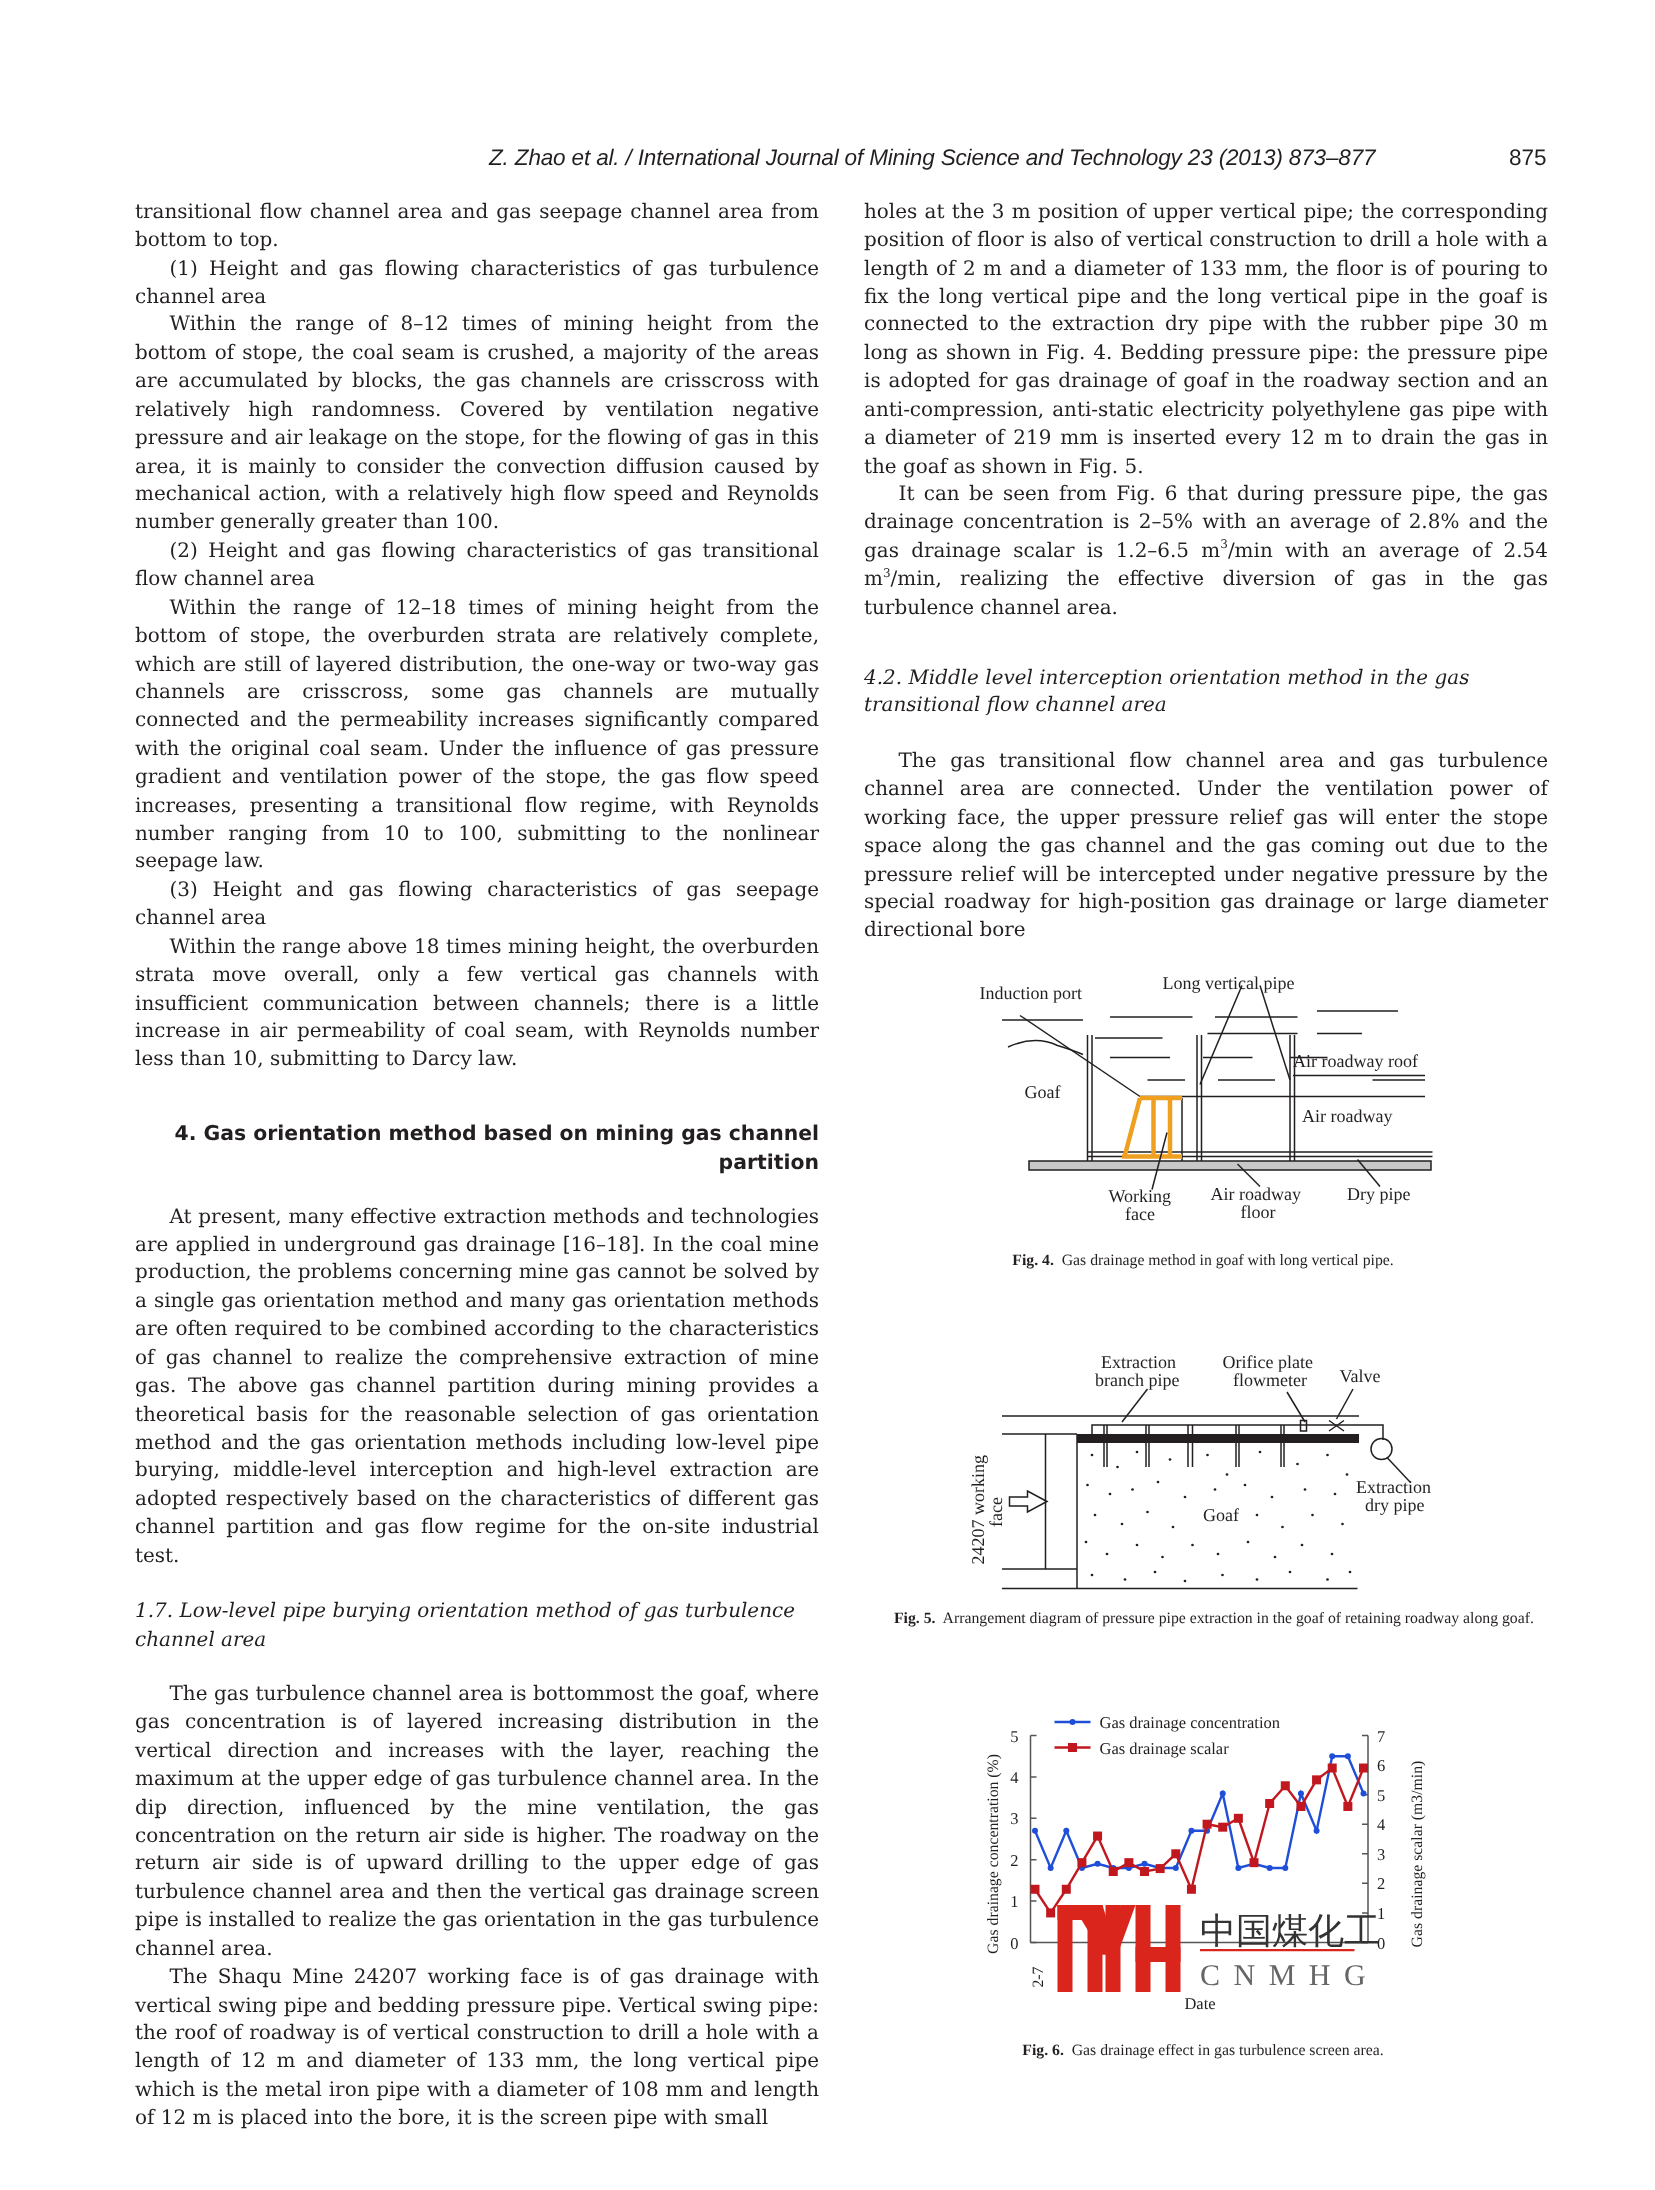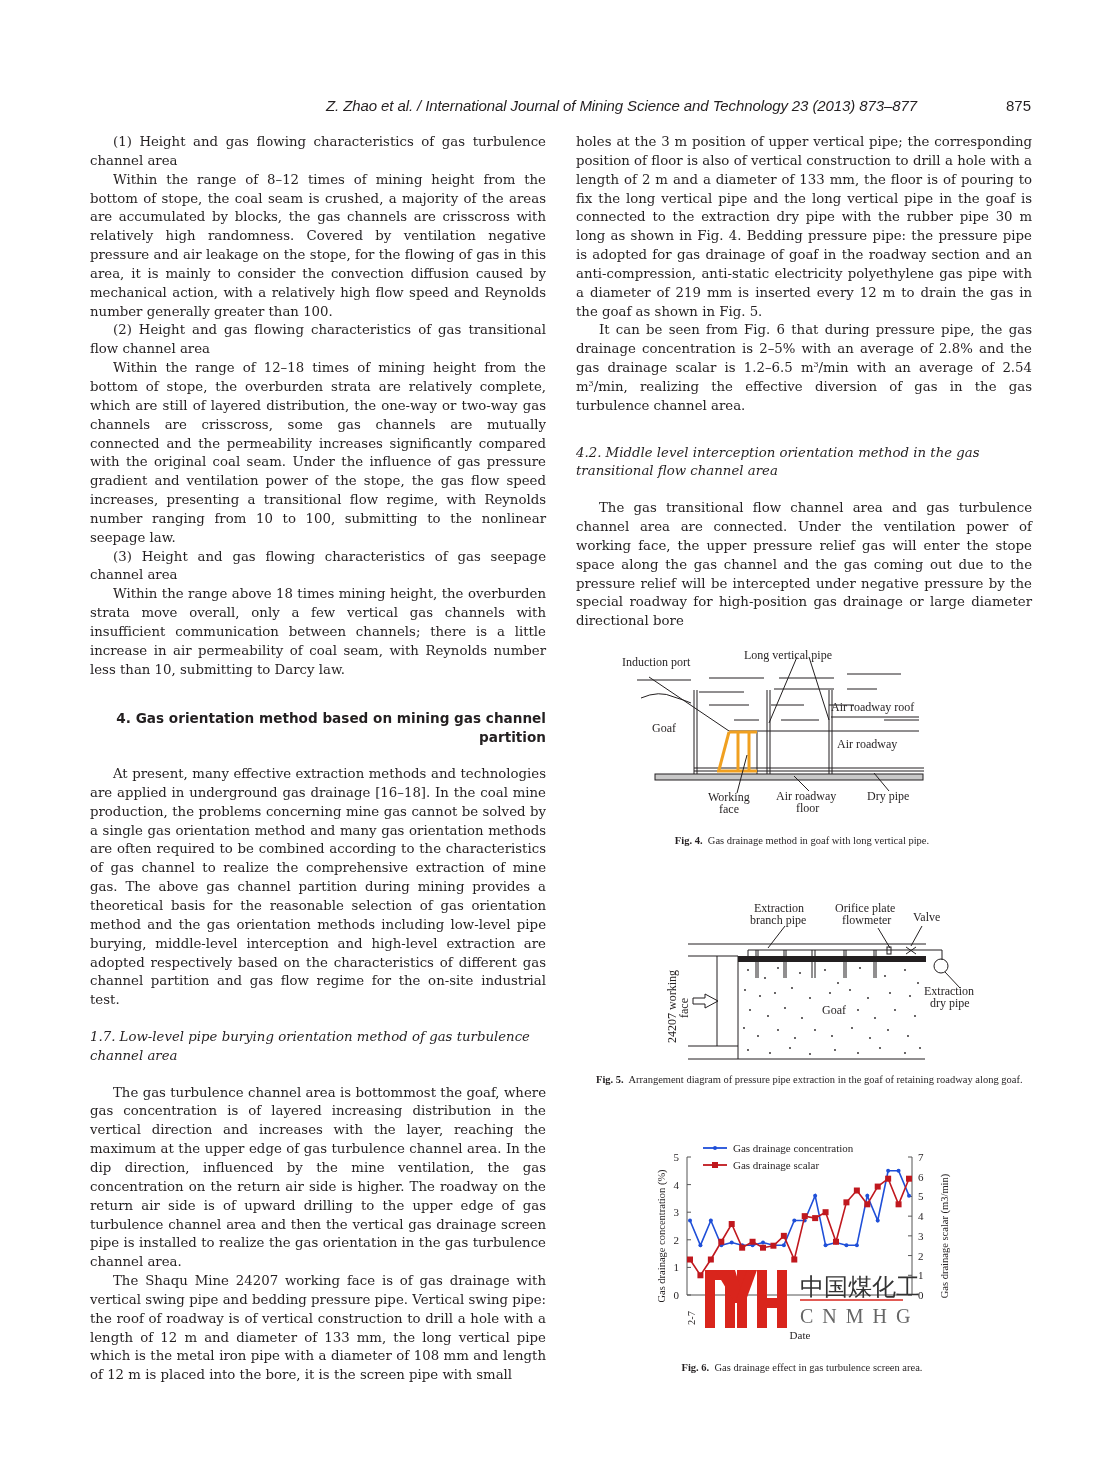--- a/index.html
+++ b/index.html
@@ -22,20 +22,21 @@
 </style>
 </head>
 <body>
 
 <div class="running-head">
   <span class="title">Z. Zhao et al. / International Journal of Mining Science and Technology 23 (2013) 873–877</span>
   <span class="pnum">875</span>
 </div>
 
 <div class="col col-left">
+  <p>transitional flow channel area and gas seepage channel area from bottom to top.</p>
   <p class="indent">(1) Height and gas flowing characteristics of gas turbulence channel area</p>
   <p class="indent">Within the range of 8–12 times of mining height from the bottom of stope, the coal seam is crushed, a majority of the areas are accumulated by blocks, the gas channels are crisscross with relatively high randomness. Covered by ventilation negative pressure and air leakage on the stope, for the flowing of gas in this area, it is mainly to consider the convection diffusion caused by mechanical action, with a relatively high flow speed and Reynolds number generally greater than 100.</p>
   <p class="indent">(2) Height and gas flowing characteristics of gas transitional flow channel area</p>
   <p class="indent">Within the range of 12–18 times of mining height from the bottom of stope, the overburden strata are relatively complete, which are still of layered distribution, the one-way or two-way gas channels are crisscross, some gas channels are mutually connected and the permeability increases significantly compared with the original coal seam. Under the influence of gas pressure gradient and ventilation power of the stope, the gas flow speed increases, presenting a transitional flow regime, with Reynolds number ranging from 10 to 100, submitting to the nonlinear seepage law.</p>
   <p class="indent">(3) Height and gas flowing characteristics of gas seepage channel area</p>
   <p class="indent">Within the range above 18 times mining height, the overburden strata move overall, only a few vertical gas channels with insufficient communication between channels; there is a little increase in air permeability of coal seam, with Reynolds number less than 10, submitting to Darcy law.</p>
   <p class="sec-head">4. Gas orientation method based on mining gas channel partition</p>
   <div class="gap"></div>
   <p class="indent">At present, many effective extraction methods and technologies are applied in underground gas drainage [16–18]. In the coal mine production, the problems concerning mine gas cannot be solved by a single gas orientation method and many gas orientation methods are often required to be combined according to the characteristics of gas channel to realize the comprehensive extraction of mine gas. The above gas channel partition during mining provides a theoretical basis for the reasonable selection of gas orientation method and the gas orientation methods including low-level pipe burying, middle-level interception and high-level extraction are adopted respectively based on the characteristics of different gas channel partition and gas flow regime for the on-site industrial test.</p>
   <div class="gap"></div>
@@ -47,21 +48,21 @@
 
 <div class="col col-right">
   <p>holes at the 3 m position of upper vertical pipe; the corresponding position of floor is also of vertical construction to drill a hole with a length of 2 m and a diameter of 133 mm, the floor is of pouring to fix the long vertical pipe and the long vertical pipe in the goaf is connected to the extraction dry pipe with the rubber pipe 30 m long as shown in Fig. 4. Bedding pressure pipe: the pressure pipe is adopted for gas drainage of goaf in the roadway section and an anti-compression, anti-static electricity polyethylene gas pipe with a diameter of 219 mm is inserted every 12 m to drain the gas in the goaf as shown in Fig. 5.</p>
   <p class="indent"><span>It can be seen from Fig. 6 that during pressure pipe, the gas drainage concentration is 2–5% with an average of 2.8% and the gas drainage scalar is 1.2–6.5 m</span><sup style="font-size:8px;line-height:0">3</sup><span>/min with an average of 2.54 m</span><sup style="font-size:8px;line-height:0">3</sup><span>/min, realizing the effective diversion of gas in the gas turbulence channel area.</span></p>
   <div class="gap" style="height:28px"></div>
   <p class="subsec-head">4.2. Middle level interception orientation method in the gas transitional flow channel area</p>
   <div class="gap"></div>
   <p class="indent">The gas transitional flow channel area and gas turbulence channel area are connected. Under the ventilation power of working face, the upper pressure relief gas will enter the stope space along the gas channel and the gas coming out due to the pressure relief will be intercepted under negative pressure by the special roadway for high-position gas drainage or large diameter directional bore</p>
 </div>
 
-<div class="fig" style="left:619px; top:645px; width:315px; height:175px;">
+<div class="fig" style="left:650px; top:645px; width:315px; height:175px;">
   <svg width="315" height="175" viewBox="0 0 315 175">
     <g stroke="#231f20" stroke-width="1" fill="none">
       <line x1="18" y1="35" x2="72" y2="35"></line>
       <line x1="90" y1="33" x2="145" y2="33"></line>
       <line x1="160" y1="33" x2="215" y2="33"></line>
       <line x1="228" y1="29" x2="282" y2="29"></line>
       <line x1="80" y1="47" x2="125" y2="47"></line>
       <line x1="155" y1="44" x2="215" y2="44"></line>
       <line x1="228" y1="44" x2="258" y2="44"></line>
       <line x1="90" y1="60" x2="130" y2="60"></line>
@@ -108,21 +109,21 @@
     <text x="100" y="168" font-size="12" fill="#231f20">face</text>
     <text x="157" y="155" font-size="12" fill="#231f20">Air roadway</text>
     <text x="177" y="167" font-size="12" fill="#231f20">floor</text>
     <text x="248" y="155" font-size="12" fill="#231f20">Dry pipe</text>
   </svg>
 </div>
 <div class="caption" style="left:572px; top:834px; width:460px; text-align:center;">
   <b>Fig. 4.</b>&nbsp; <span>Gas drainage method in goaf with long vertical pipe.</span>
 </div>
 
-<div class="fig" style="left:660px; top:898px; width:330px; height:165px;">
+<div class="fig" style="left:640px; top:898px; width:330px; height:165px;">
   <svg width="330" height="165" viewBox="0 0 330 165">
     <g stroke="#231f20" stroke-width="1" fill="none">
       <line x1="28" y1="46" x2="266" y2="46"></line>
       <line x1="28" y1="58" x2="78" y2="58"></line>
       <line x1="28" y1="148" x2="78" y2="148"></line>
       <line x1="28" y1="161" x2="265" y2="161"></line>
       <line x1="57" y1="58" x2="57" y2="148"></line>
       <line x1="78" y1="58" x2="78" y2="161"></line>
       <polyline points="88,58 88,52 282,52 282,62"></polyline>
       <line x1="96" y1="52" x2="96" y2="80"></line>

